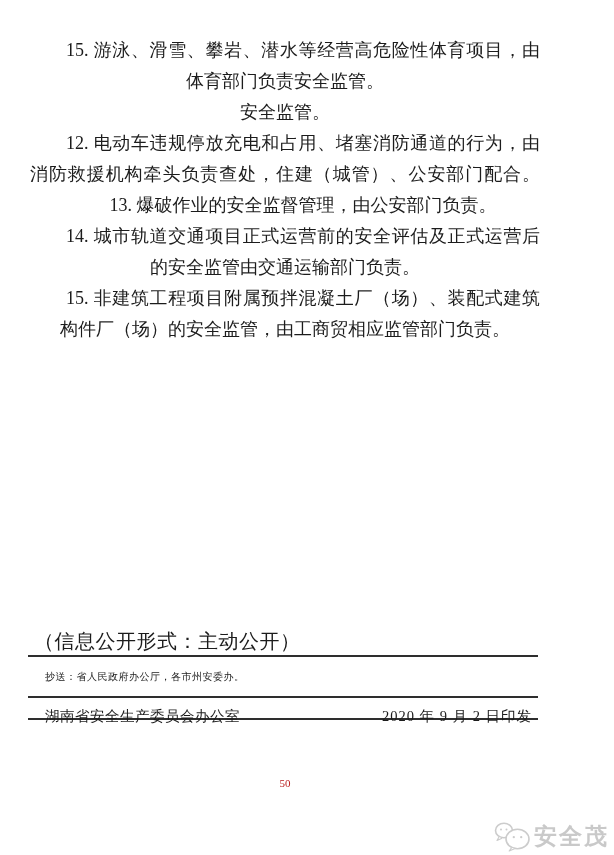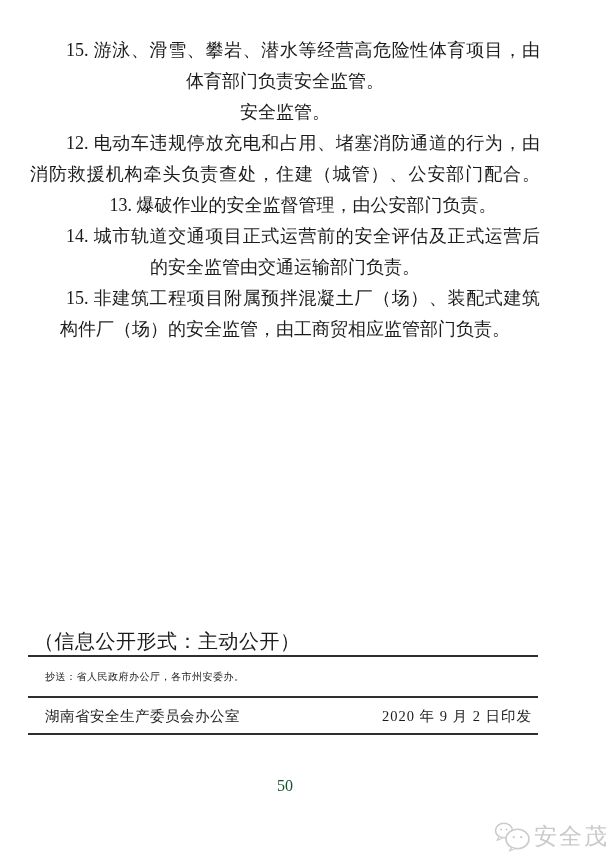--- a/index.html
+++ b/index.html
@@ -47,45 +47,46 @@
     height: 26px; line-height: 24px;
     font-size: 20px; letter-spacing: 0.5px;
     padding-left: 6px;
   }
   .cc-row {
     height: 39px; line-height: 40px;
     font-size: 10px; letter-spacing: 0.5px;
     padding-left: 17px;
   }
   .issuer-row {
-    height: 35px; line-height: 36px;
+    height: 20px; line-height: 36px;
     font-size: 14.5px; letter-spacing: 0.5px;
     padding-left: 17px;
     display: flex;
     justify-content: space-between;
   }
   .issuer-row .date { padding-right: 6px; letter-spacing: 1px; }
   .page-number {
     position: absolute;
     left: 30px; top: 777px;
     width: 510px;
     text-align: center;
-    font-size: 16px;
-    color: #14532d;
+    font-size: 11px;
+    color: #b91c1c;
   }
   .watermark {
     position: absolute;
     right: 5px; bottom: 3px;
     display: flex;
     align-items: center;
     gap: 3px;
     color: #c9c9c9;
     font-size: 23px;
     letter-spacing: 2px;
     font-family: "Liberation Sans", "DejaVu Sans", sans-serif;
+    font-weight: bold;
   }
   .wm-icon { display: block; }
 </style>
 </head>
 <body>
 
 <div class="page">
 
   <div class="content">
 

